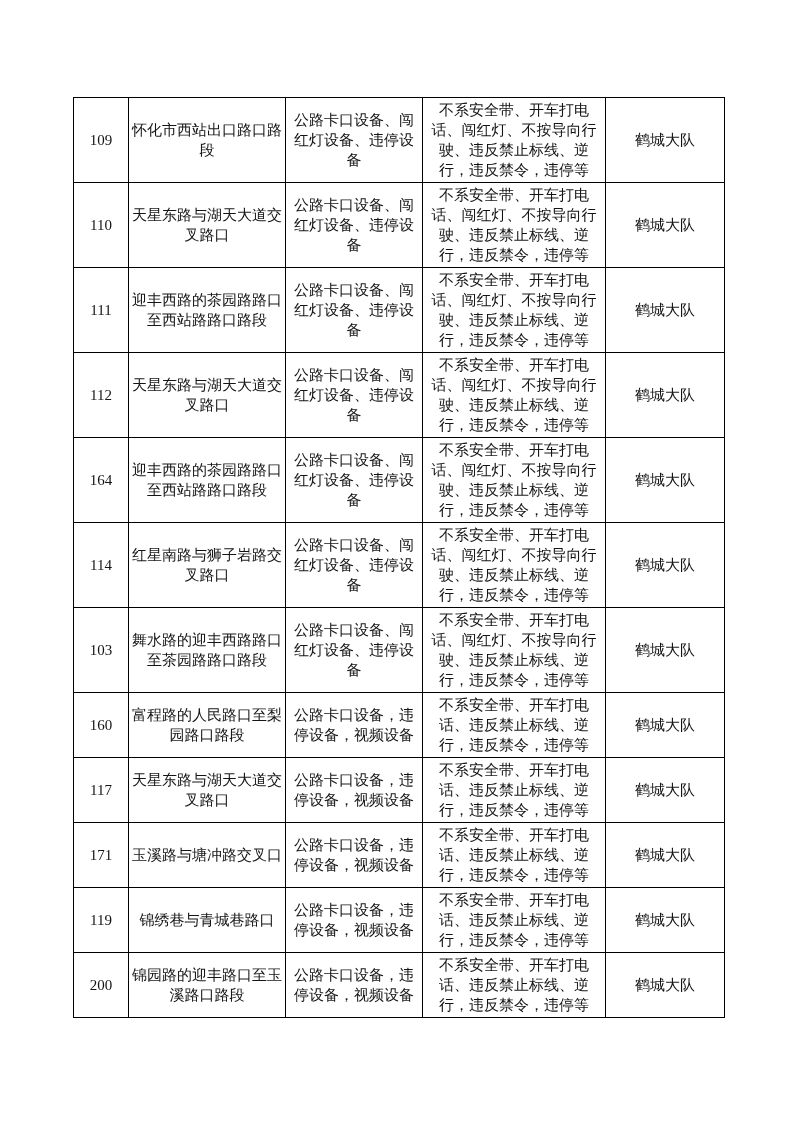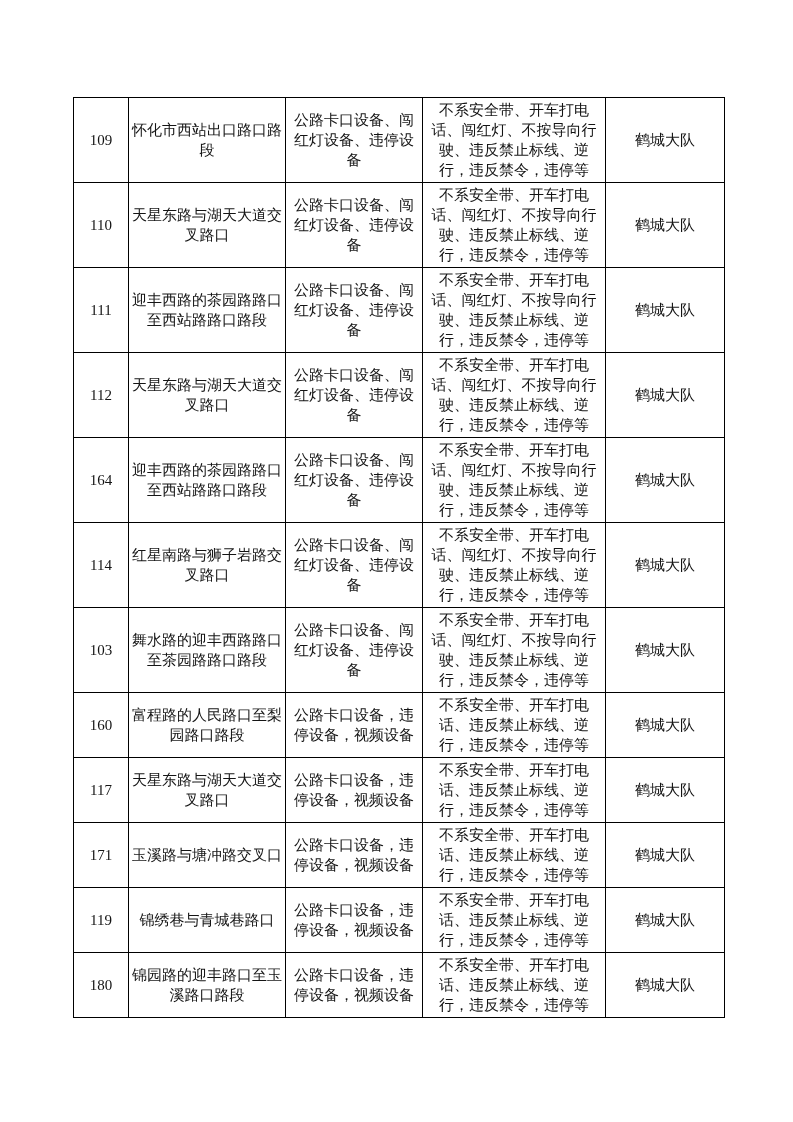--- a/index.html
+++ b/index.html
@@ -139,21 +139,21 @@
 
   <tr>
     <td>119</td>
     <td>锦绣巷与青城巷路口</td>
     <td>公路卡口设备，违停设备，视频设备</td>
     <td>不系安全带、开车打电话、违反禁止标线、逆行，违反禁令，违停等</td>
     <td>鹤城大队</td>
   </tr>
 
   <tr>
-    <td>180</td>
+    <td>200</td>
     <td>锦园路的迎丰路口至玉溪路口路段</td>
     <td>公路卡口设备，违停设备，视频设备</td>
     <td>不系安全带、开车打电话、违反禁止标线、逆行，违反禁令，违停等</td>
     <td>鹤城大队</td>
   </tr>
 </tbody>
   </table>
 </div>
 
 </body></html>

